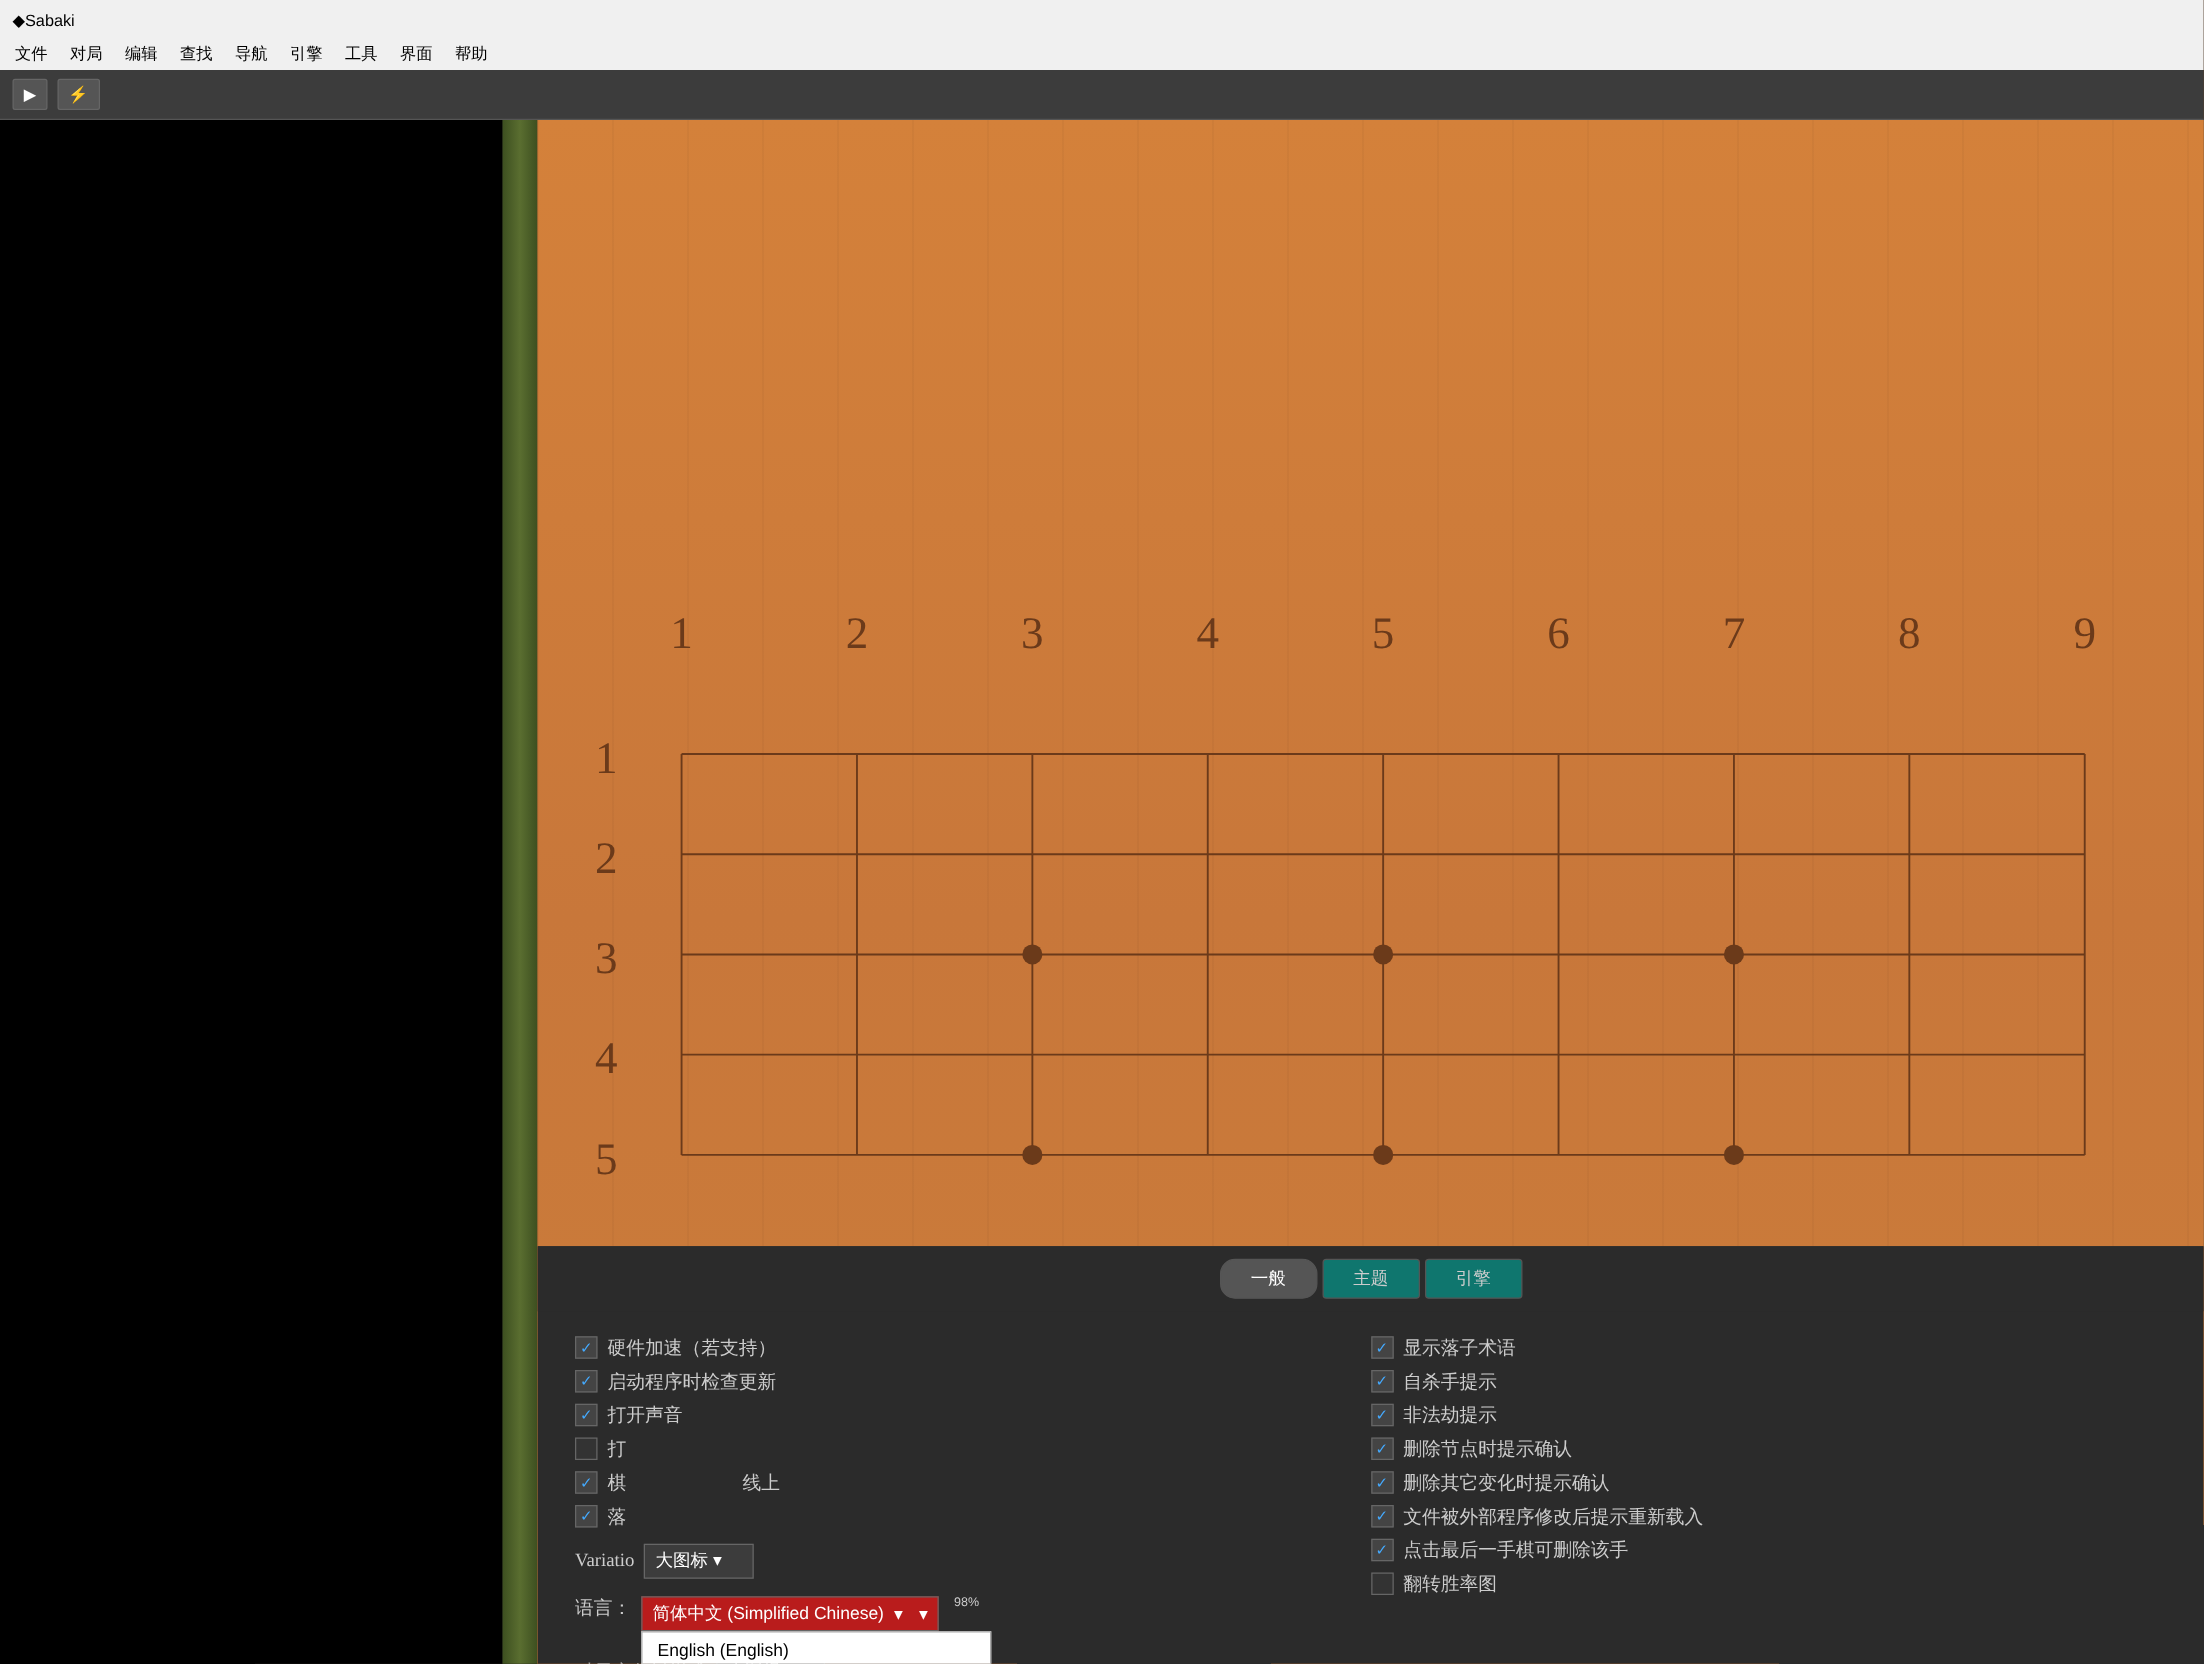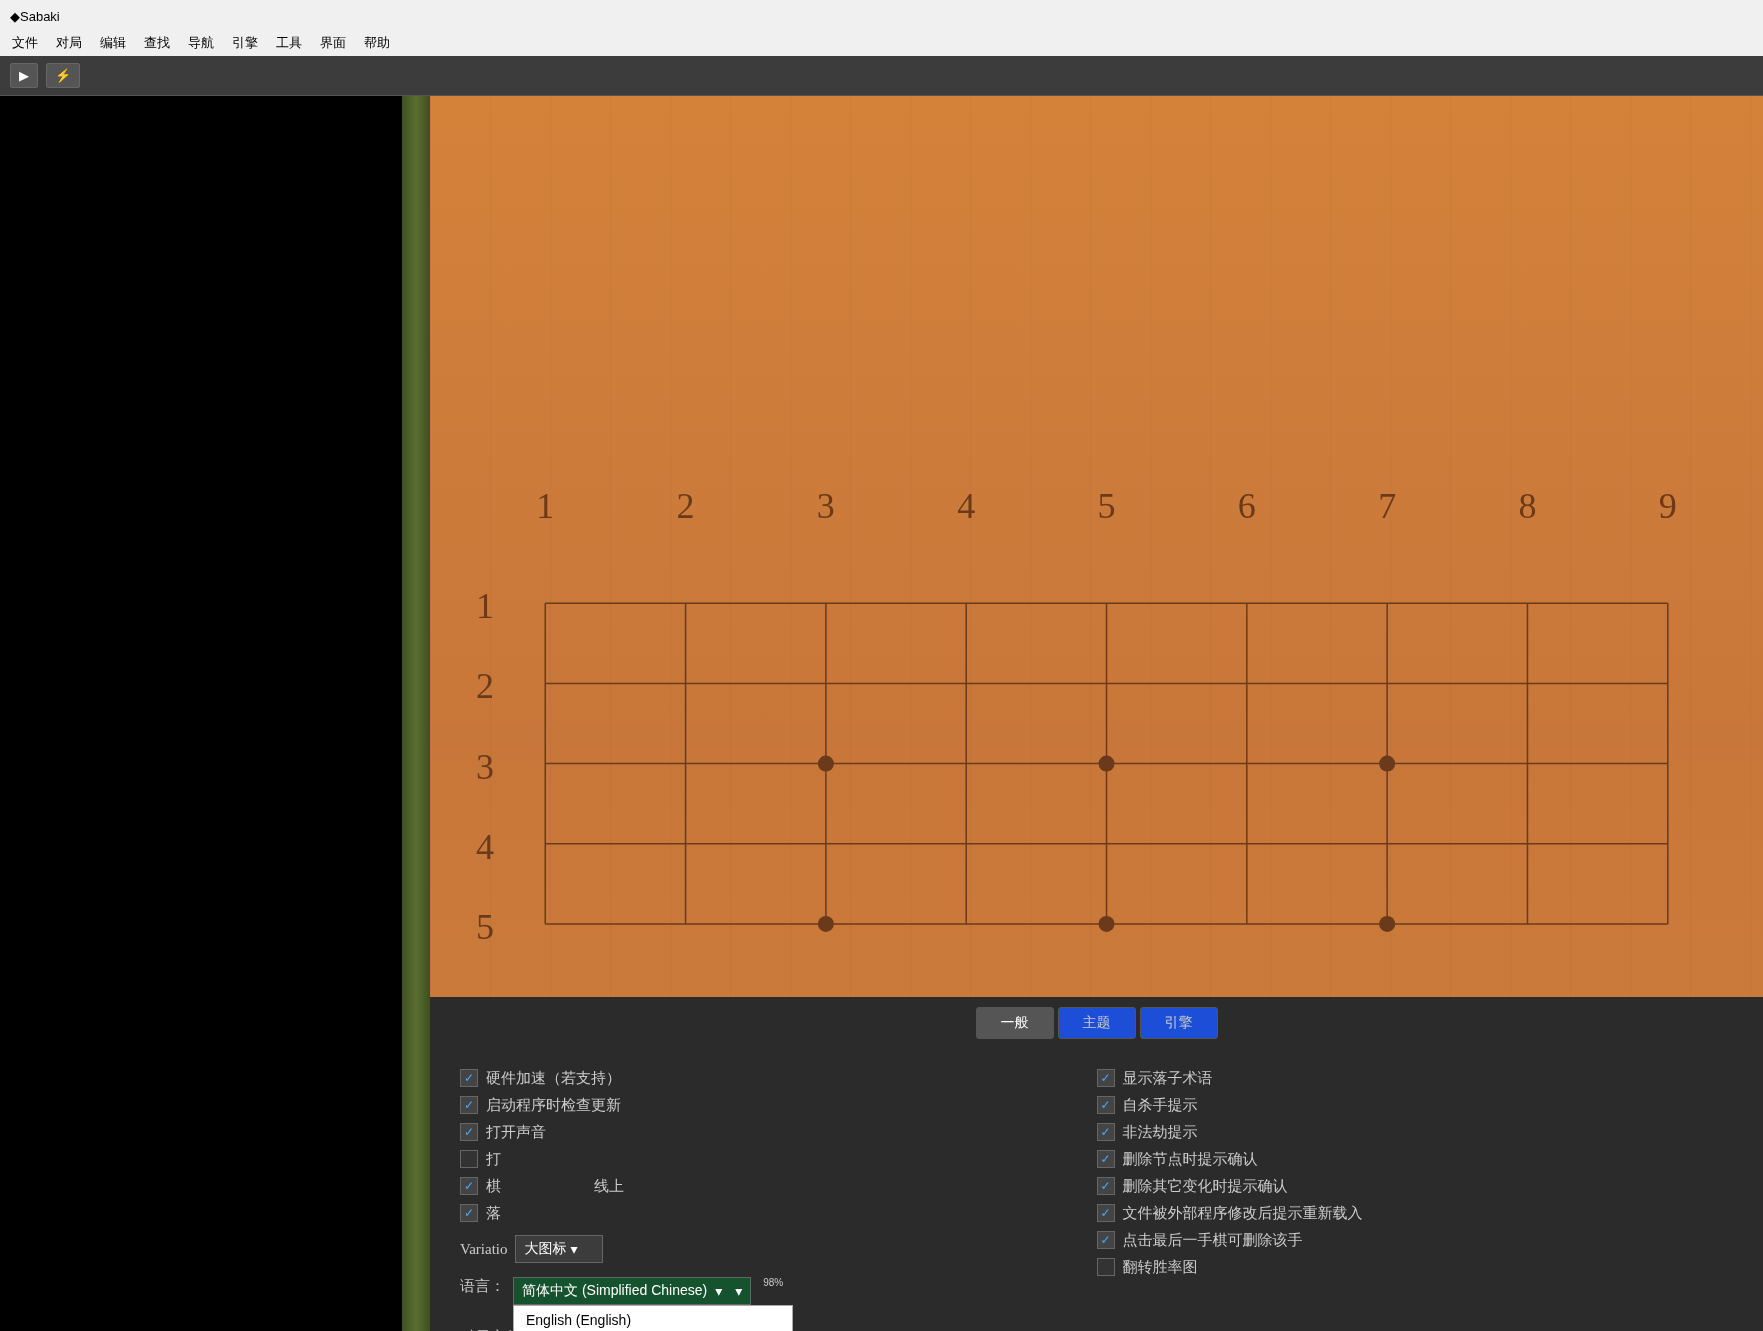--- a/index.html
+++ b/index.html
@@ -34,42 +34,42 @@
         transparent 1px, transparent 60px
       ),
       linear-gradient(180deg, #d4813a 0%, #c8773a 50%, #cc7e3a 100%);
     }
 
     #board-svg { position: absolute; top: 0; left: 0; width: 100%; height: 100%; }
 
     
     #tabs { display: flex; justify-content: center; gap: 4px; padding: 10px 0; background: #2b2b2b; }
     .tab { 
-      background: #1d4ed8; color: #ccc; border: 1px solid #555; 
+      background: #0f766e; color: #ccc; border: 1px solid #555; 
       padding: 6px 24px; cursor: pointer; font-size: 14px; border-radius: 3px;
     }
-    .tab.active { background: #555; color: #fff; }
+    .tab.active { background: #555; color: #fff; border-radius: 12px; }
 
     
     #settings-content { padding: 20px 30px; display: grid; grid-template-columns: 1fr 1fr; gap: 0; }
 
     .settings-left, .settings-right { display: flex; flex-direction: column; gap: 8px; }
 
     .setting-row { display: flex; gap: 8px; color: #ccc; font-size: 15px; }
     .checkbox { 
       width: 18px; height: 18px; background: #444; border: 1px solid #666; 
       display: flex; align-items: center; justify-content: center; flex-shrink: 0;
     }
     .checkbox.checked::after { content: '✓'; color: #4af; font-size: 12px; }
     .checkbox.unchecked { background: #333; }
 
     
     .lang-row { display: flex; align-items: flex-start; gap: 8px; color: #ccc; font-size: 15px; margin-top: 10px; }
     .lang-display { 
-      background: #14532d; border: 1px solid #666; color: #fff; 
+      background: #b91c1c; border: 1px solid #666; color: #fff; 
       padding: 4px 28px 4px 8px; font-size: 14px; min-width: 220px;
       display: flex; align-items: center; justify-content: space-between;
       cursor: pointer; position: relative;
     }
     .lang-display::after { content: '▾'; position: absolute; right: 8px; }
 
     
     #lang-dropdown {
       position: absolute; top: 28px; left: 0; width: 280px;
       background: #fff; border: 1px solid #aaa; z-index: 100;

